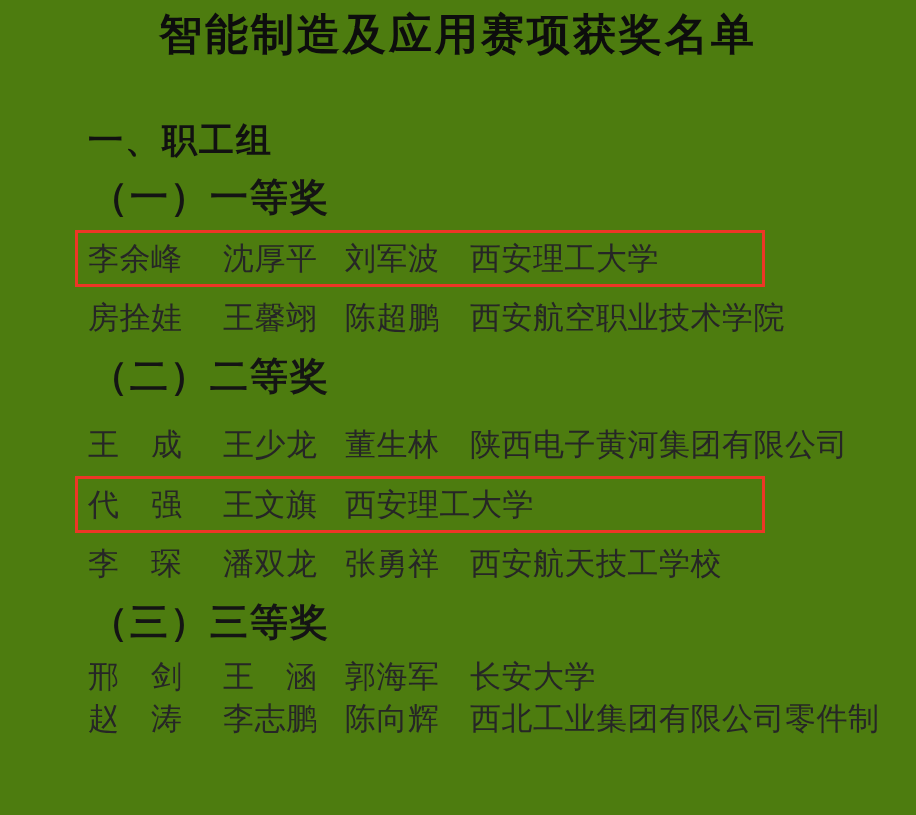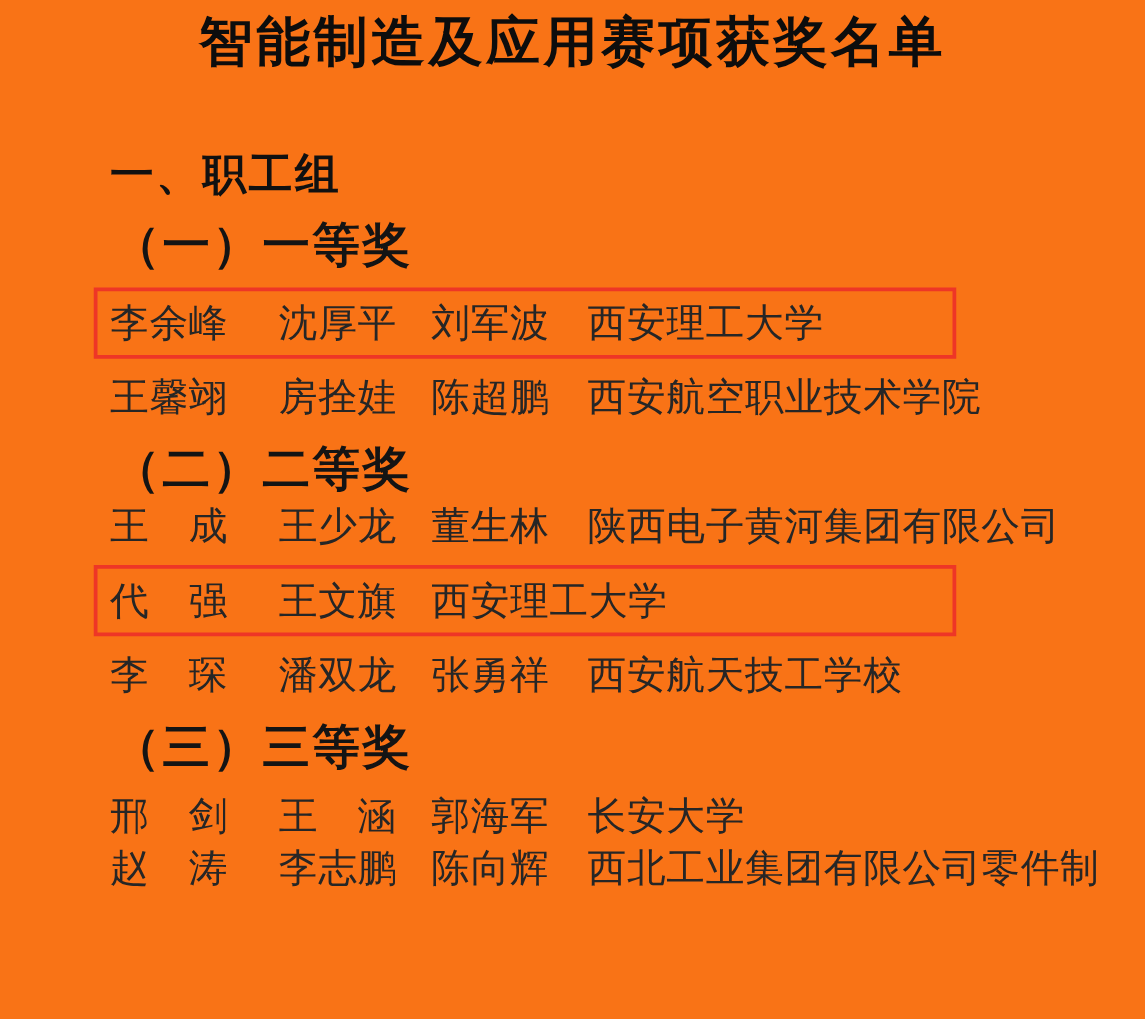--- a/index.html
+++ b/index.html
@@ -5,21 +5,21 @@
   html, body {
     margin: 0;
     padding: 0;
     background: #ffffff;
   }
   .page {
     position: relative;
     width: 916px;
     height: 815px;
     overflow: hidden;
-    background: #f97316;
+    background: #4d7c0f;
     font-family: "Liberation Serif", "DejaVu Serif", serif;
     color: #262626;
   }
   .title {
     margin: 0;
     padding-top: 9px;
     font-size: 43px;
     line-height: 1.2;
     font-weight: 900;
     text-align: center;
@@ -52,21 +52,21 @@
   .winner-row {
     display: grid;
     grid-template-columns: 135px 122px 125px 1fr;
     font-size: 31px;
     line-height: 33px;
     letter-spacing: 0.5px;
     white-space: nowrap;
     color: #262626;
   }
   .winner-row .cell { overflow: visible; }
-  .mt-row   { margin-top: 12px; }
+  .mt-row   { margin-top: 36px; }
   .mt-row2  { margin-top: 14px; }
   .mt-row3  { margin-top: 22px; }
   .mt-row4  { margin-top: 9px; }
   .highlight-box {
     box-sizing: border-box;
     margin-left: -13px;
     width: 690px;
     border: 3px solid #ee3626;
     padding: 9px 0 9px 10px;
   }
@@ -85,22 +85,22 @@
     <h3 class="prize-heading">（一）一等奖</h3>
 
     <div class="winner-row highlight-box first" style="border-color: rgb(238, 54, 38);">
       <span class="cell">李余峰</span>
       <span class="cell">沈厚平</span>
       <span class="cell">刘军波</span>
       <span class="cell">西安理工大学</span>
     </div>
 
     <div class="winner-row mt-row2">
+      <span class="cell">房拴娃</span>
       <span class="cell">王馨翊</span>
-      <span class="cell">房拴娃</span>
       <span class="cell">陈超鹏</span>
       <span class="cell">西安航空职业技术学院</span>
     </div>
 
     <h3 class="prize-heading">（二）二等奖</h3>
 
     <div class="winner-row mt-row">
       <span class="cell">王　成</span>
       <span class="cell">王少龙</span>
       <span class="cell">董生林</span>

